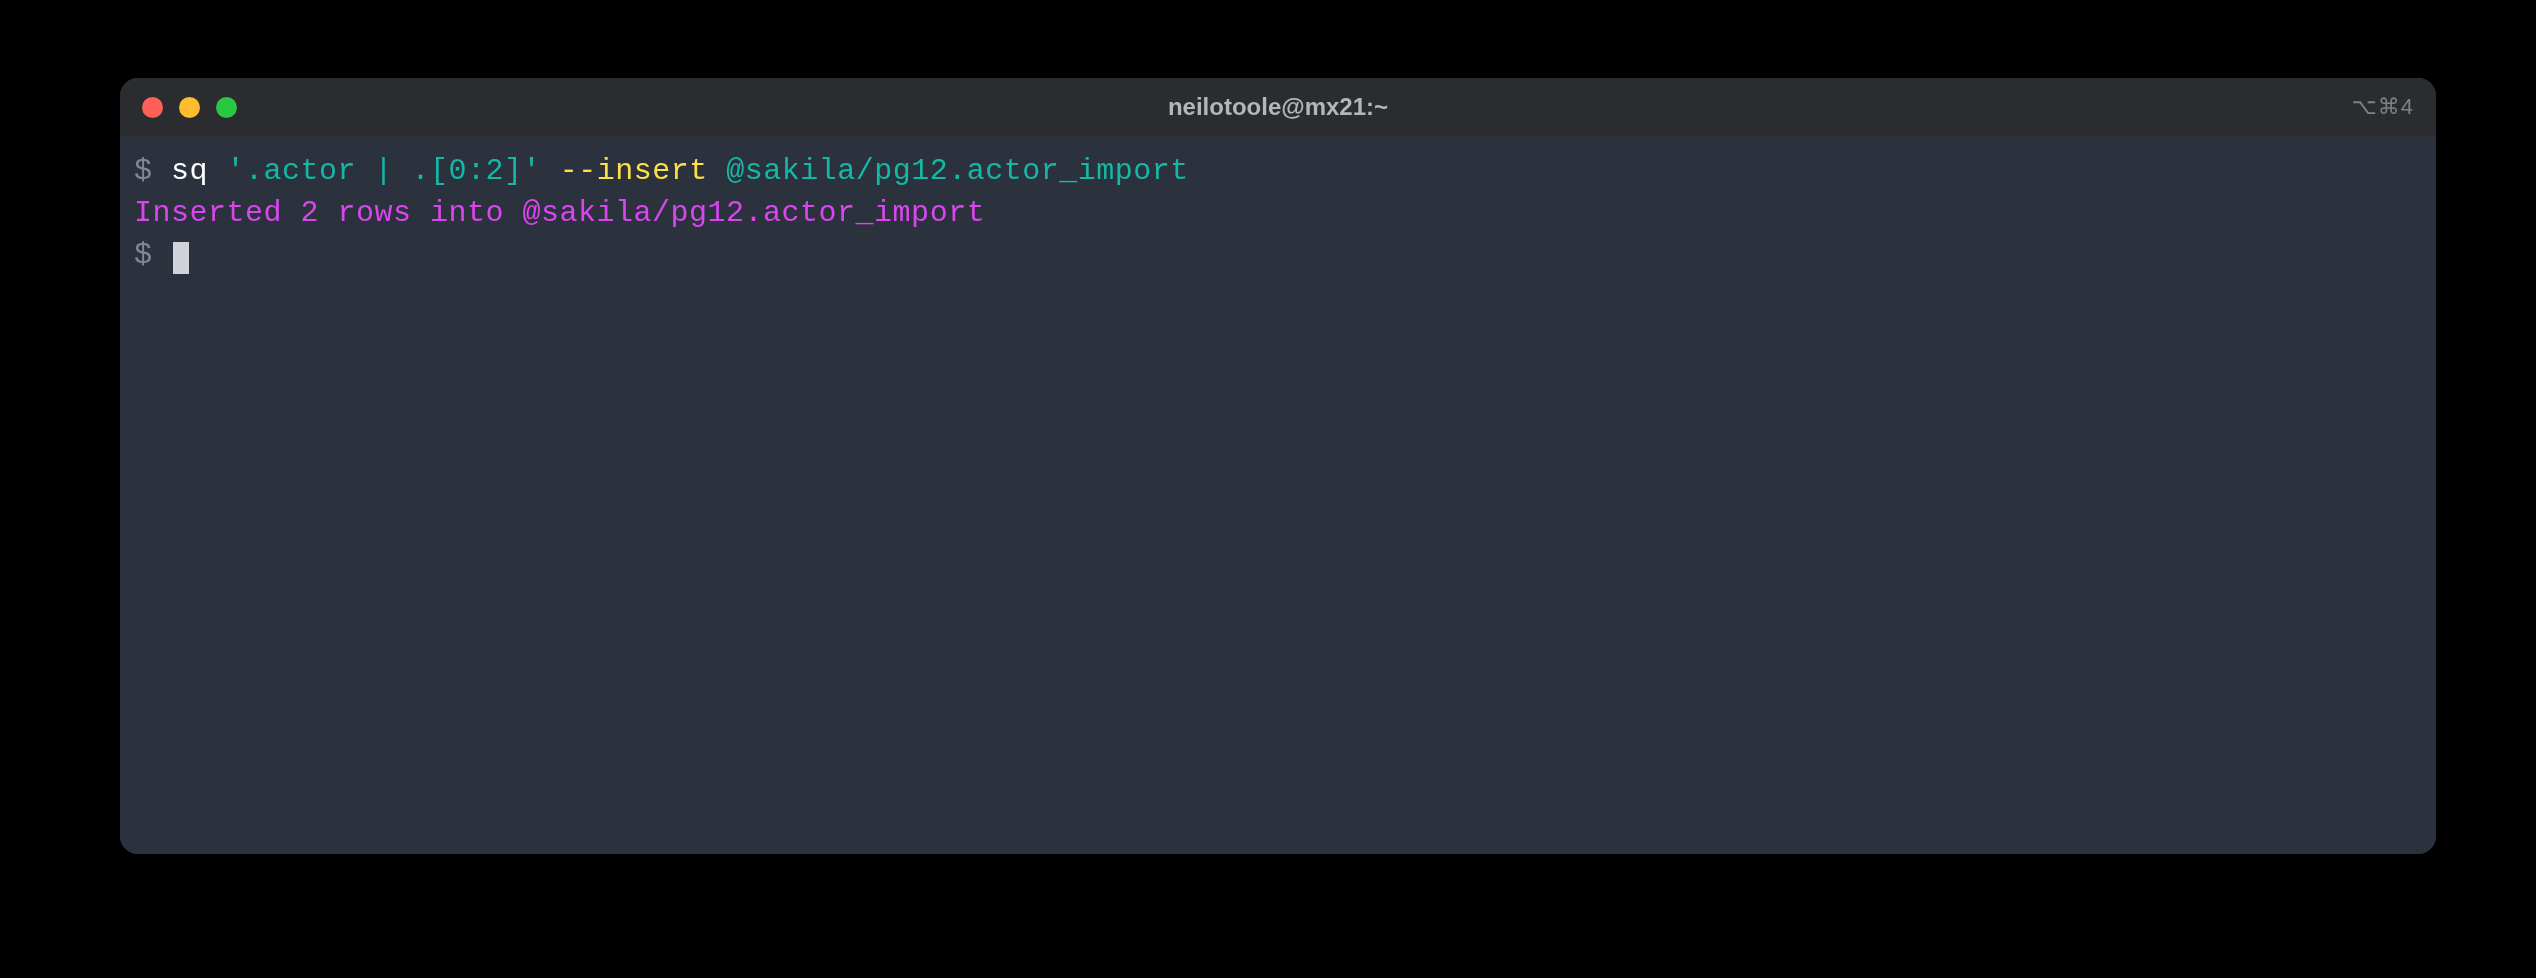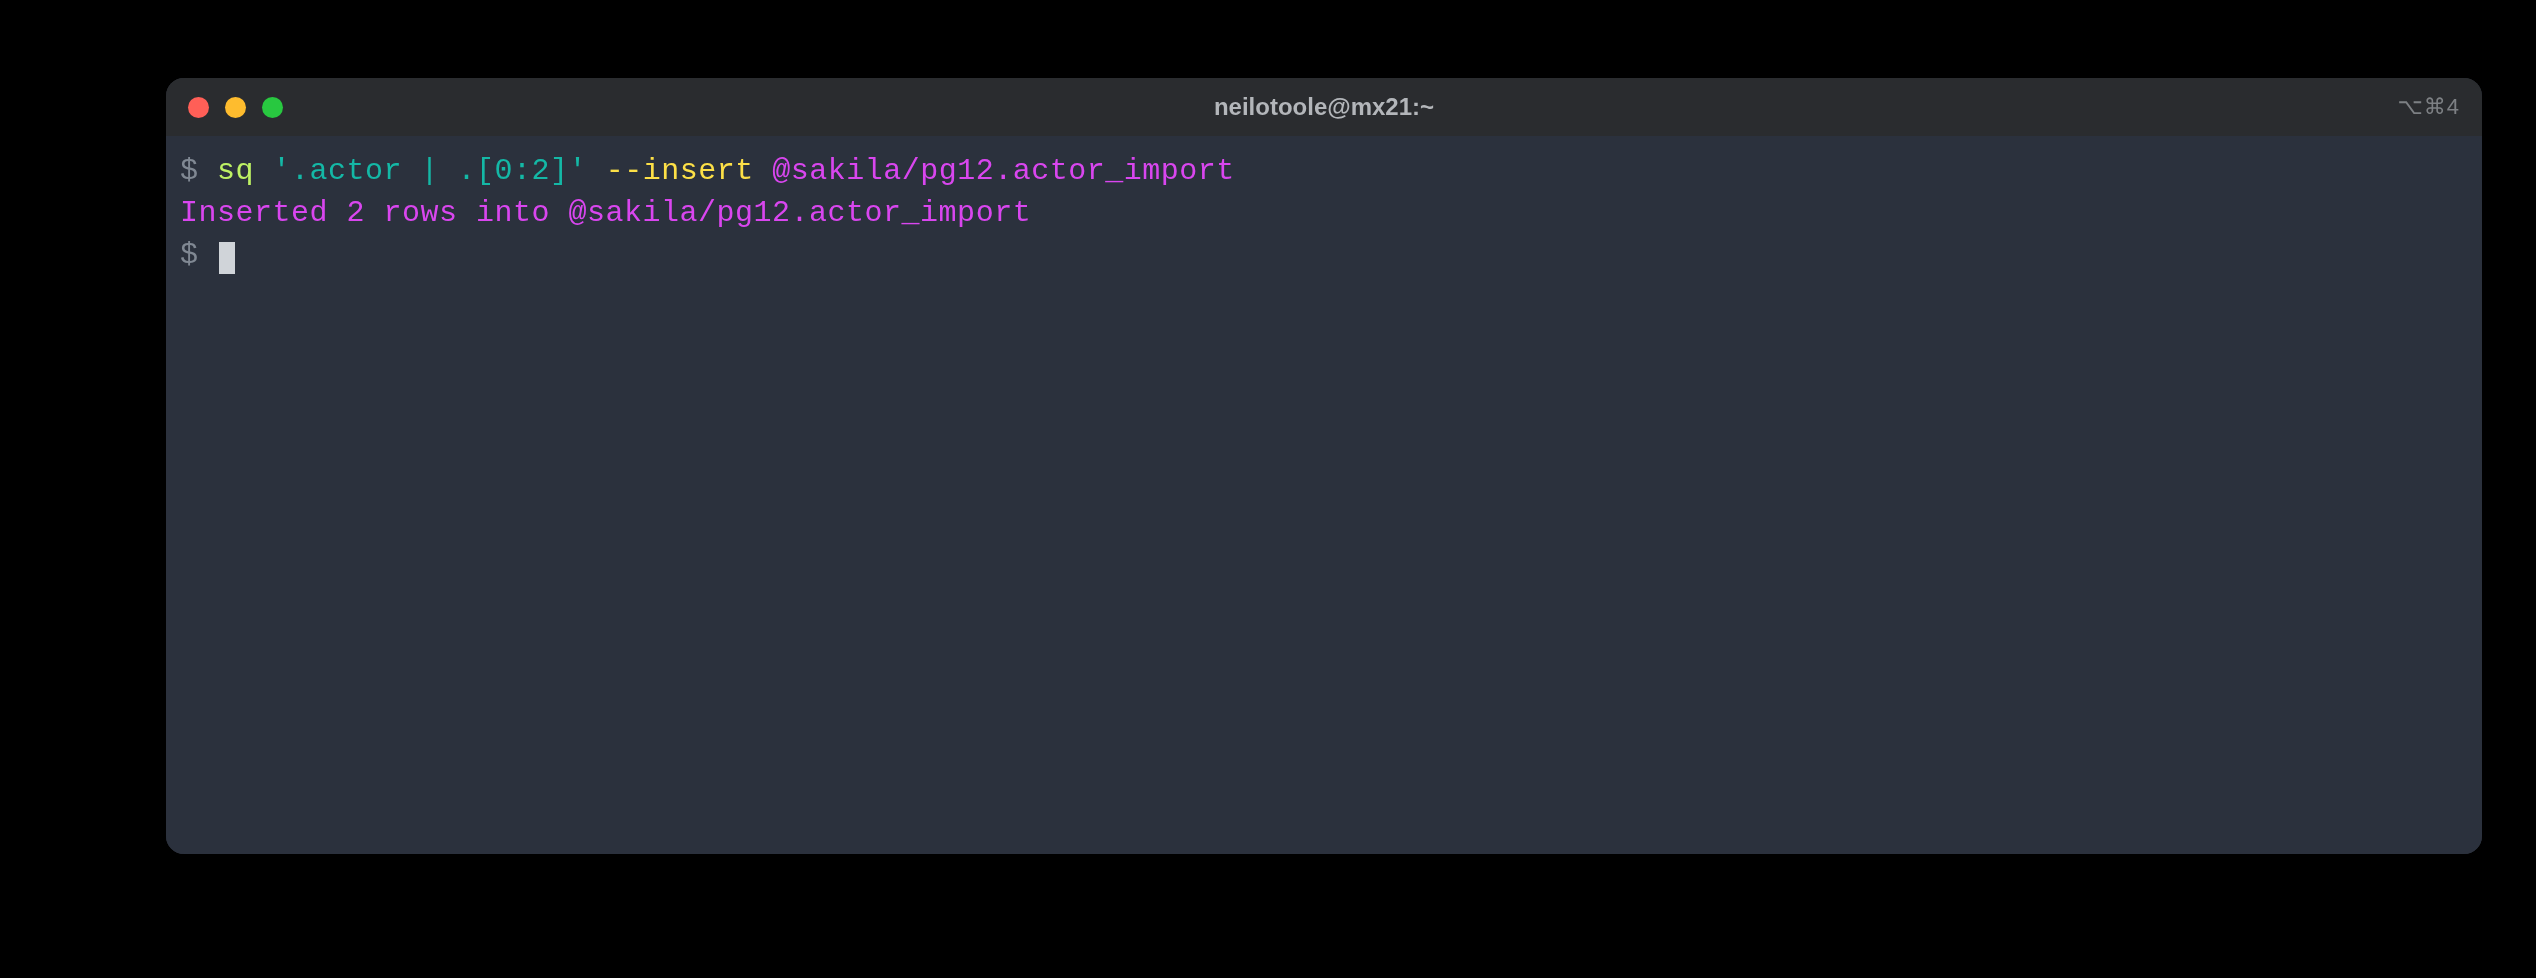--- a/index.html
+++ b/index.html
@@ -9,21 +9,20 @@
     height: 978px;
     background: #000000;
     font-family: "SF Mono", "Menlo", "Consolas", "Liberation Mono", monospace;
     overflow: hidden;
   }
 
   .stage {
     width: 2224px;
     height: 978px;
     position: relative;
-    margin-left: 46px;
   }
 
   .window {
     position: absolute;
     left: 120px;
     top: 78px;
     width: 2316px;
     height: 776px;
     background: #2b313d;
     border-radius: 18px;
@@ -90,24 +89,24 @@
     white-space: pre;
     font-family: "SF Mono", "Menlo", "Consolas", "Liberation Mono", monospace;
     letter-spacing: 0.5px;
   }
 
   .line {
     display: block;
   }
 
   .prompt   { color: #808893; }
-  .cmd      { color: #bef264; }
+  .cmd      { color: #ffffff; }
   .squote   { color: #14b8a6; }   
   .flag     { color: #fde047; }
-  .src      { color: #d946ef; font-family: Liberation Mono, monospace; }
+  .src      { color: #14b8a6; font-family: Liberation Mono, monospace; }
   .output   { color: #d946ef; }
   .cursor {
     display: inline-block;
     width: 16px;
     height: 32px;
     background: #d0d4d9;
     vertical-align: text-bottom;
     margin-left: 2px;
     transform: translateY(2px);
   }

